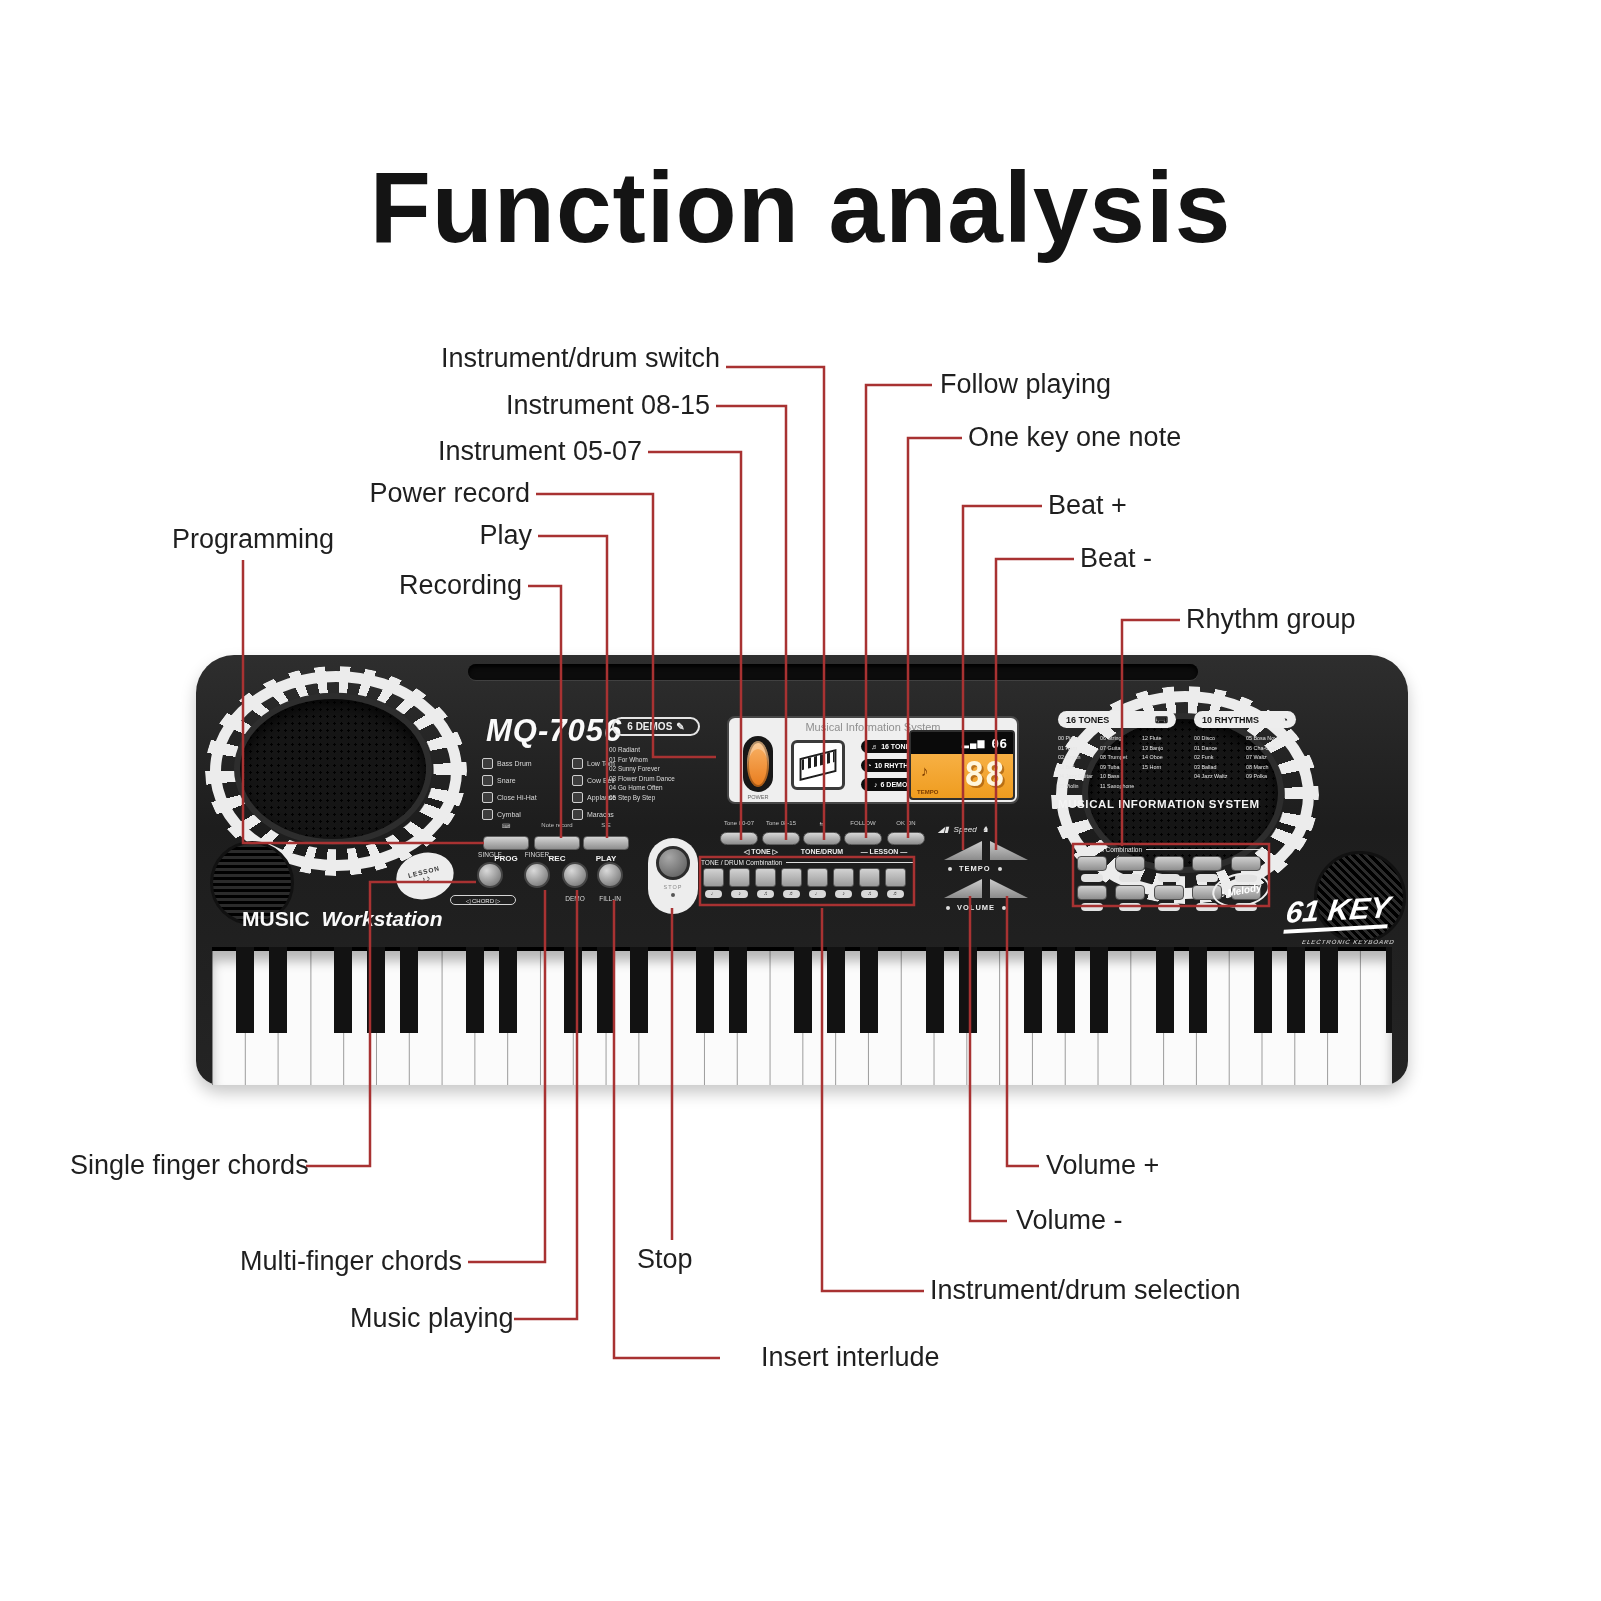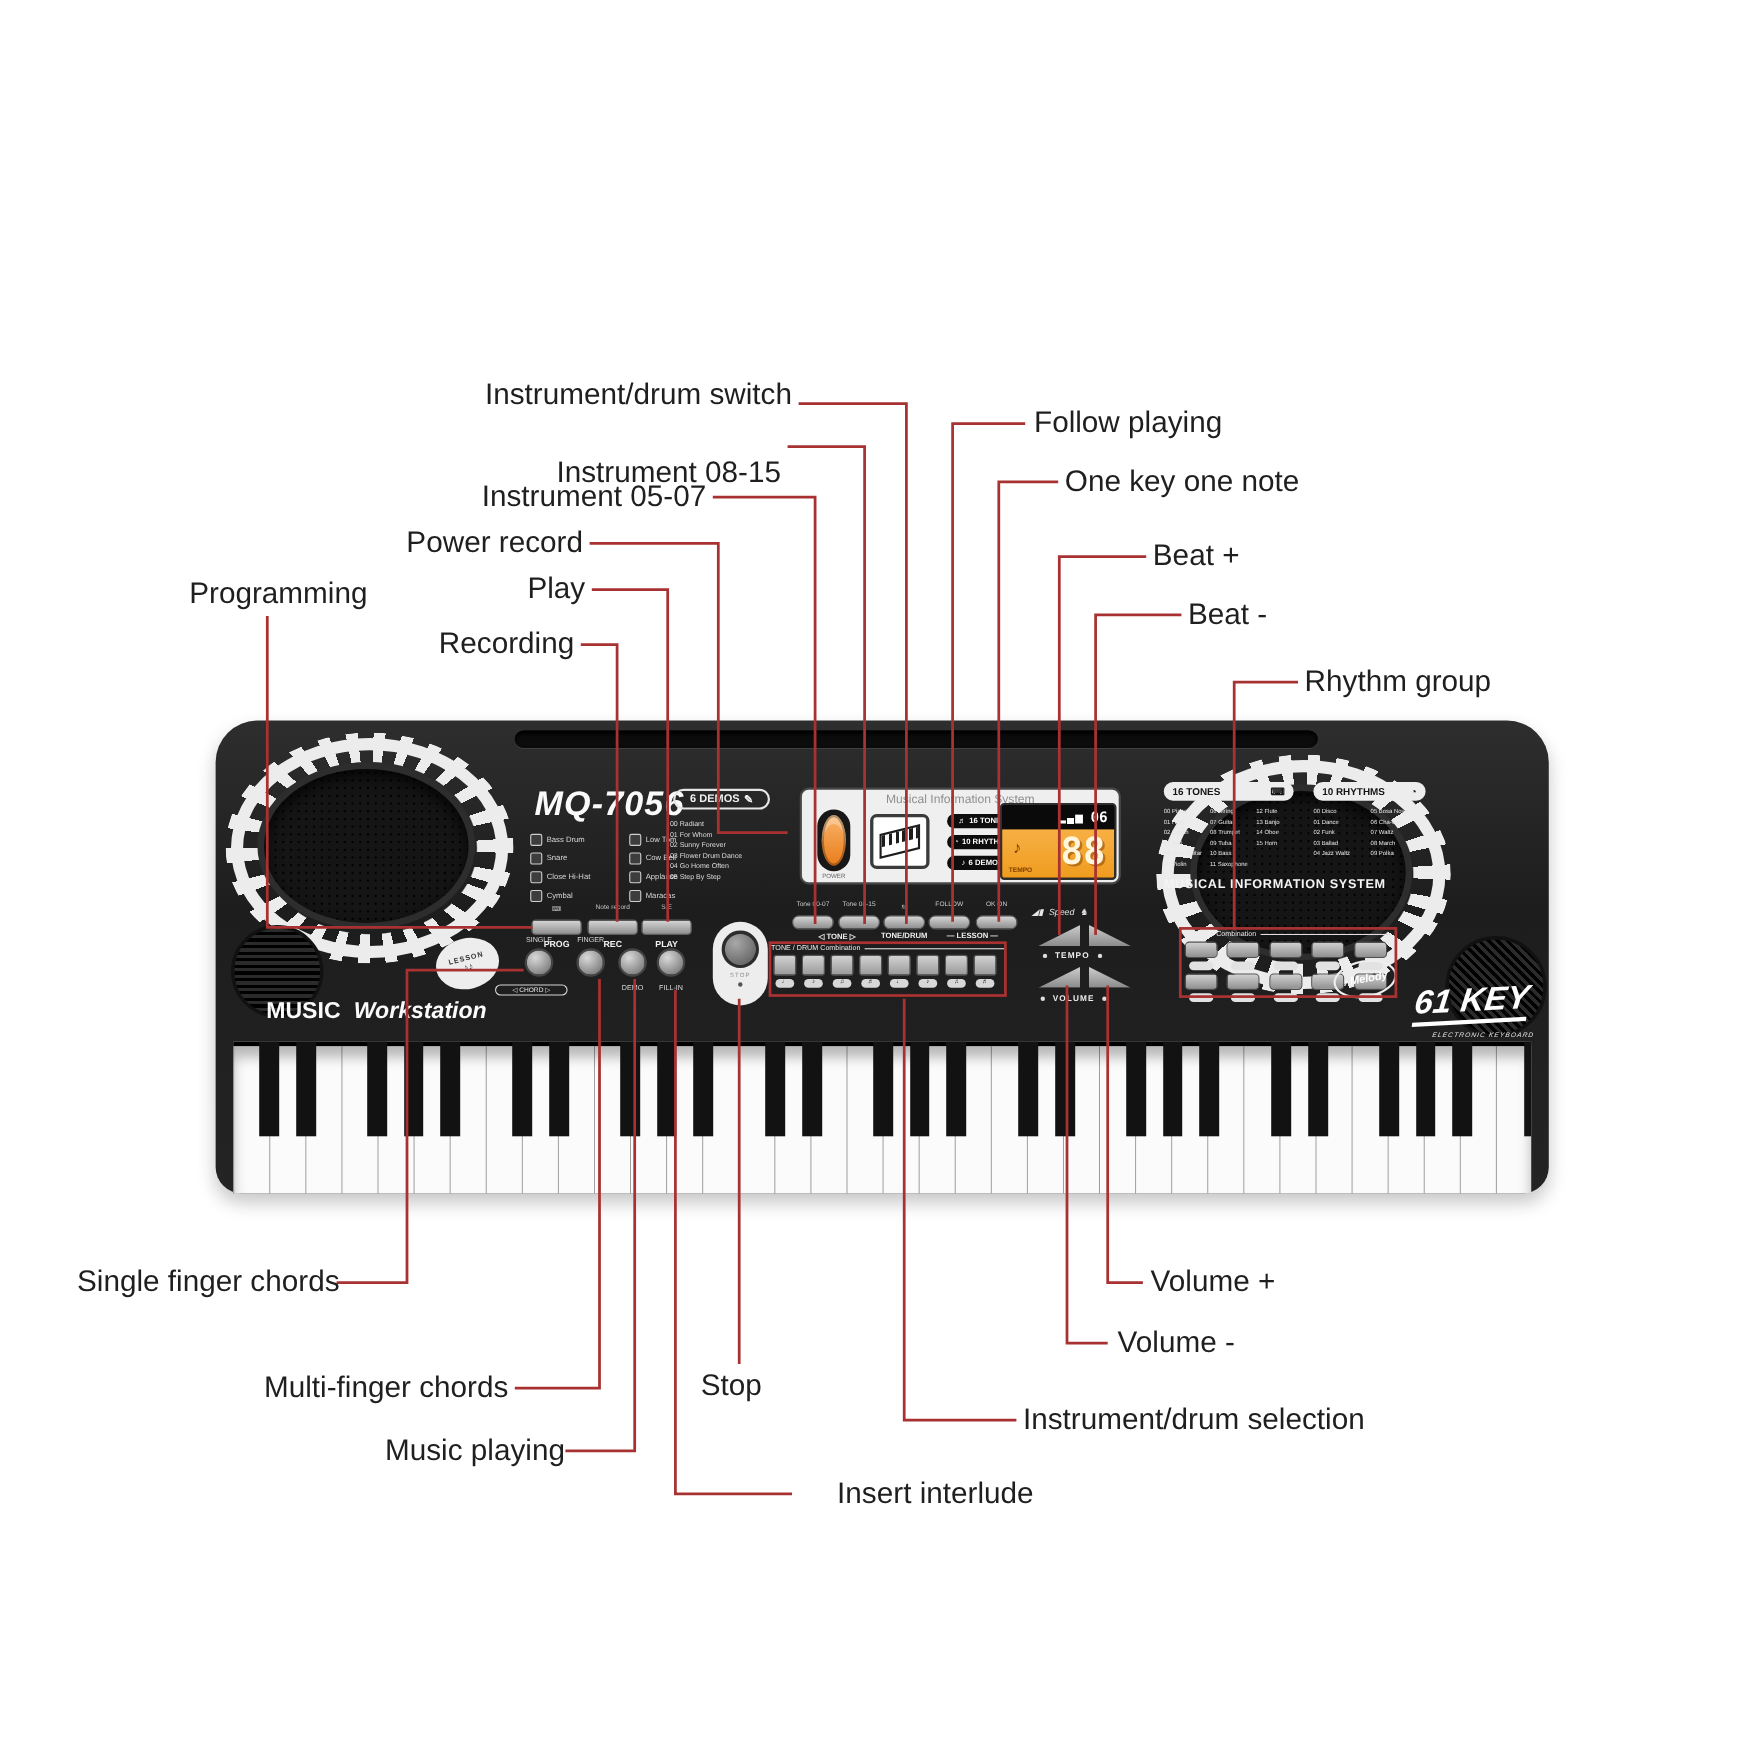--- a/index.html
+++ b/index.html
@@ -165,33 +165,34 @@
         border-top:4px solid #000;box-shadow:inset 0 10px 12px rgba(0,0,0,.28);}
   .blackkeys{position:absolute;left:16px;top:292px;width:1180px;height:86px;
         background:linear-gradient(90deg,transparent 0 24px,#121212 24px 42px,transparent 42px 57px,
         #121212 57px 75px,transparent 75px 122px,#121212 122px 140px,transparent 140px 155px,
         #121212 155px 173px,transparent 173px 188px,#121212 188px 206px,transparent 206px 230px);
         background-size:230px 100%;}
 
   
   .overlay{position:absolute;left:0;top:0;width:1601px;height:1601px;pointer-events:none;}
   .co{position:absolute;font-size:27px;color:#1f1f1f;white-space:nowrap;line-height:30px;}
-  .c0{right:881px;top:343px;}  .c1{right:891px;top:390px;margin-top:24px;}  .c2{right:959px;top:436px;}
+  .c0{right:881px;top:343px;}  .c1{right:891px;top:390px;}  .c2{right:959px;top:436px;}
   .c3{right:1071px;top:478px;} .c4{right:1069px;top:520px;} .c5{right:1079px;top:570px;}
   .c6{left:172px;top:524px;}   .c7{left:940px;top:369px;}   .c8{left:968px;top:422px;}
   .c9{left:1048px;top:490px;}  .c10{left:1080px;top:543px;} .c11{left:1186px;top:604px;}
   .c12{left:70px;top:1150px;}  .c13{left:240px;top:1246px;} .c14{left:350px;top:1303px;}
   .c15{left:637px;top:1244px;} .c16{left:726px;top:1342px;margin-left:35px;} .c17{left:930px;top:1275px;}
   .c18{left:1046px;top:1150px;}.c19{left:1016px;top:1205px;}
 </style>
 </head>
 <body>
 
 <div class="page">
 
+  <h1 class="title">Function analysis</h1>
 
   <div class="kb">
     <div class="slot"></div>
 
     <div class="spk spk-l">
       <div class="ticks"></div>
       <div class="ring"></div>
       <div class="cone"></div>
     </div>
     <div class="spk spk-r">

